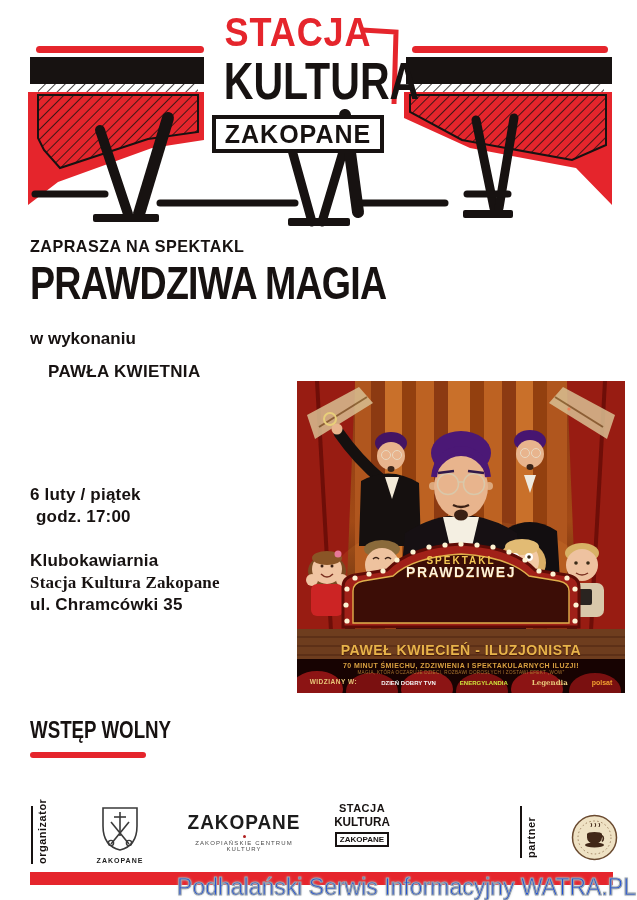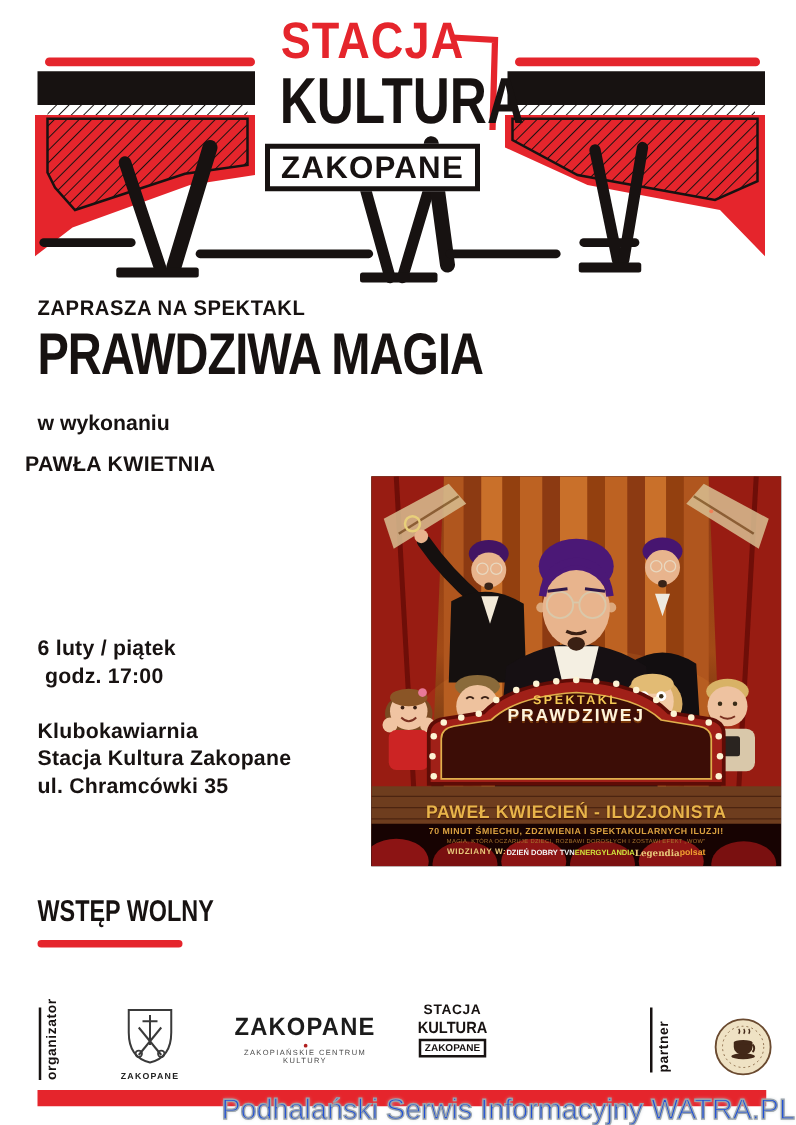--- a/index.html
+++ b/index.html
@@ -8,34 +8,34 @@
   
   .hdr-svg{position:absolute;left:0;top:0;width:637px;height:235px;}
   .logo{position:absolute;left:204px;top:12px;width:188px;text-align:center;color:#171211;}
   .logo-stacja{font-size:41px;font-weight:bold;color:#e5252c;letter-spacing:1px;transform:scaleX(.88);transform-origin:center;line-height:1;}
   .logo-kultura{font-size:52px;font-weight:bold;letter-spacing:0;transform:scaleX(.79);transform-origin:center;line-height:1;margin-top:2px;}
   .logo-zakopane{display:inline-block;border:4px solid #171211;background:#fff;font-size:25px;font-weight:bold;letter-spacing:1px;padding:3px 9px 2px;margin-top:8px;line-height:1;}
   
   .invite{left:30px;top:237px;font-size:17px;font-weight:bold;transform:scaleX(.95);transform-origin:left;letter-spacing:.5px;}
   .title{left:30px;top:258px;font-size:47px;font-weight:bold;transform:scaleX(.80);transform-origin:left;letter-spacing:-1px;line-height:1.05;white-space:nowrap;}
   .byline1{left:30px;top:329px;font-size:17px;font-weight:bold;}
-  .byline2{left:20px;top:362px;font-size:17px;font-weight:bold;letter-spacing:.3px;}
-  .dline{font-size:17px;font-weight:bold;letter-spacing:.2px;margin-top:24px;}
+  .byline2{left:48px;top:362px;font-size:17px;font-weight:bold;letter-spacing:.3px;}
+  .dline{font-size:17px;font-weight:bold;letter-spacing:.2px;}
   .blk{color:#171211;}
   
   .poster{left:297px;top:381px;width:328px;height:312px;background:#2a0a06;overflow:hidden;}
   .poster svg{position:absolute;left:0;top:0;}
   .ptxt{position:absolute;left:0;width:328px;text-align:center;line-height:1;}
   .mq-top{top:175px;font-size:10px;font-weight:bold;color:#f3c753;letter-spacing:2px;}
   .mq-mid{top:184px;font-size:14px;font-weight:bold;color:#fdf3da;letter-spacing:1.5px;text-shadow:0 1px 0 #7a3808;}
   .mq-script{top:193px;font-family:"DejaVu Serif",serif;font-style:italic;font-weight:bold;font-size:58px;color:#e9b33c;text-shadow:0 2px 0 #6e3a08,0 0 8px rgba(255,214,110,.45);}
   .perf{top:262px;font-size:14.5px;font-weight:bold;color:#e8b44a;letter-spacing:.5px;transform:scaleX(.97);transform-origin:center;white-space:nowrap;text-shadow:0 1px 1px #401505;}
   .tagl{top:281px;font-size:7px;font-weight:bold;color:#d9a040;letter-spacing:.4px;}
   .stagl{top:290px;font-size:4.6px;color:#a8742e;letter-spacing:.3px;}
-  .seenon{top:298px;display:flex;justify-content:center;align-items:center;gap:0;}
+  .seenon{top:298px;display:flex;justify-content:center;align-items:center;gap:24px;}
   .seen-label{font-size:6.5px;font-weight:bold;color:#e8c87a;letter-spacing:.5px;}
   .seen-l1{font-size:6px;font-weight:bold;color:#f2f2f2;}
   .seen-l2{font-size:6px;font-weight:bold;color:#cfe23c;}
   .seen-l3{font-size:7px;font-weight:bold;font-family:"DejaVu Serif",serif;color:#e8c87a;}
   .seen-l4{font-size:7px;font-weight:bold;color:#f0a030;}
   
   .admission{left:30px;top:716px;font-size:24px;font-weight:bold;transform:scaleX(.78);transform-origin:left;letter-spacing:0;}
   .adm-bar{left:30px;top:752px;width:116px;height:6px;background:#e5252c;border-radius:3px;}
   
   .vlabel{display:flex;gap:3px;}
@@ -112,21 +112,21 @@
 </div>
 
 <div class="abs invite blk">ZAPRASZA NA SPEKTAKL</div>
 <div class="abs title blk">PRAWDZIWA MAGIA</div>
 <div class="abs byline1 blk">w wykonaniu</div>
 <div class="abs byline2 blk">PAWŁA KWIETNIA</div>
 
 <div class="abs dline blk" style="left:30px;top:485px;">6 luty / piątek</div>
 <div class="abs dline blk" style="left:36px;top:507px;">godz. 17:00</div>
 <div class="abs dline blk" style="left:30px;top:551px;">Klubokawiarnia</div>
-<div class="abs dline blk" style="left:30px;top:573px;">Stacja Kultura Zakopane</div>
+<div class="abs dline blk" style="left:30px;top:573px;font-family:Liberation Serif, serif;">Stacja Kultura Zakopane</div>
 <div class="abs dline blk" style="left:30px;top:595px;">ul. Chramcówki 35</div>
 
 <div class="abs poster">
   <svg width="328" height="312" viewBox="0 0 328 312" xmlns="http://www.w3.org/2000/svg" aria-hidden="true">
     <defs>
       <linearGradient id="bgG" x1="0" y1="0" x2="0" y2="1">
         <stop offset="0" stop-color="#8c3a14"></stop>
           <stop offset="0.45" stop-color="#a24a16"></stop>
           <stop offset="1" stop-color="#1c0503"></stop>
       </linearGradient>

